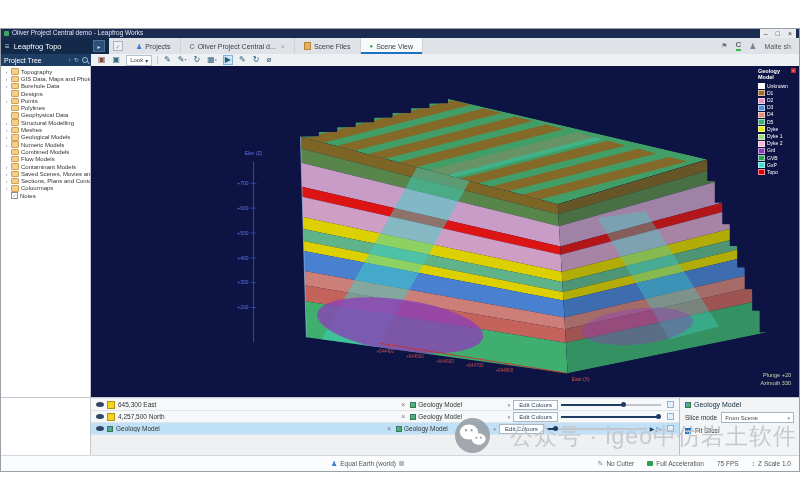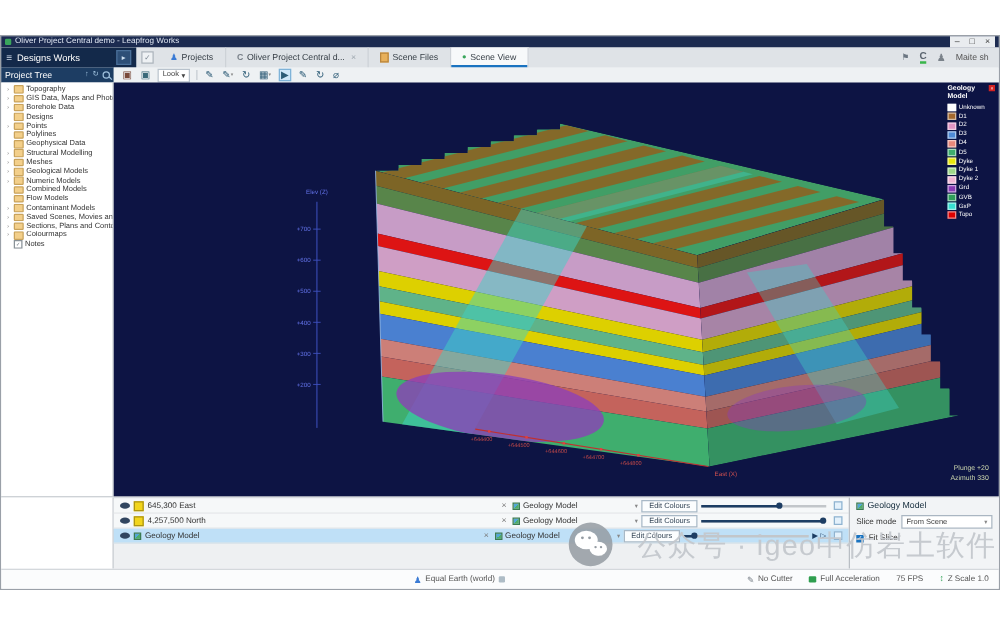--- a/index.html
+++ b/index.html
@@ -131,21 +131,21 @@
       <span class="winctl">
         <span>–</span>
         <span>□</span>
         <span>×</span>
       </span>
     </div>
 
     <div class="tabrow">
       <div class="appbtn">
         <span class="menu">≡</span>
-        <span>Designs Works</span>
+        <span>Leapfrog Topo</span>
         <span class="arr">▸</span>
       </div>
       <span class="preicon">✓</span>
       <div class="tabs" id="tabs">
           <div class="tab">
             <span class="ic-person">♟</span>
             <span>Projects</span>
           </div>
           <div class="tab">
             <span class="ic-central">C</span>

